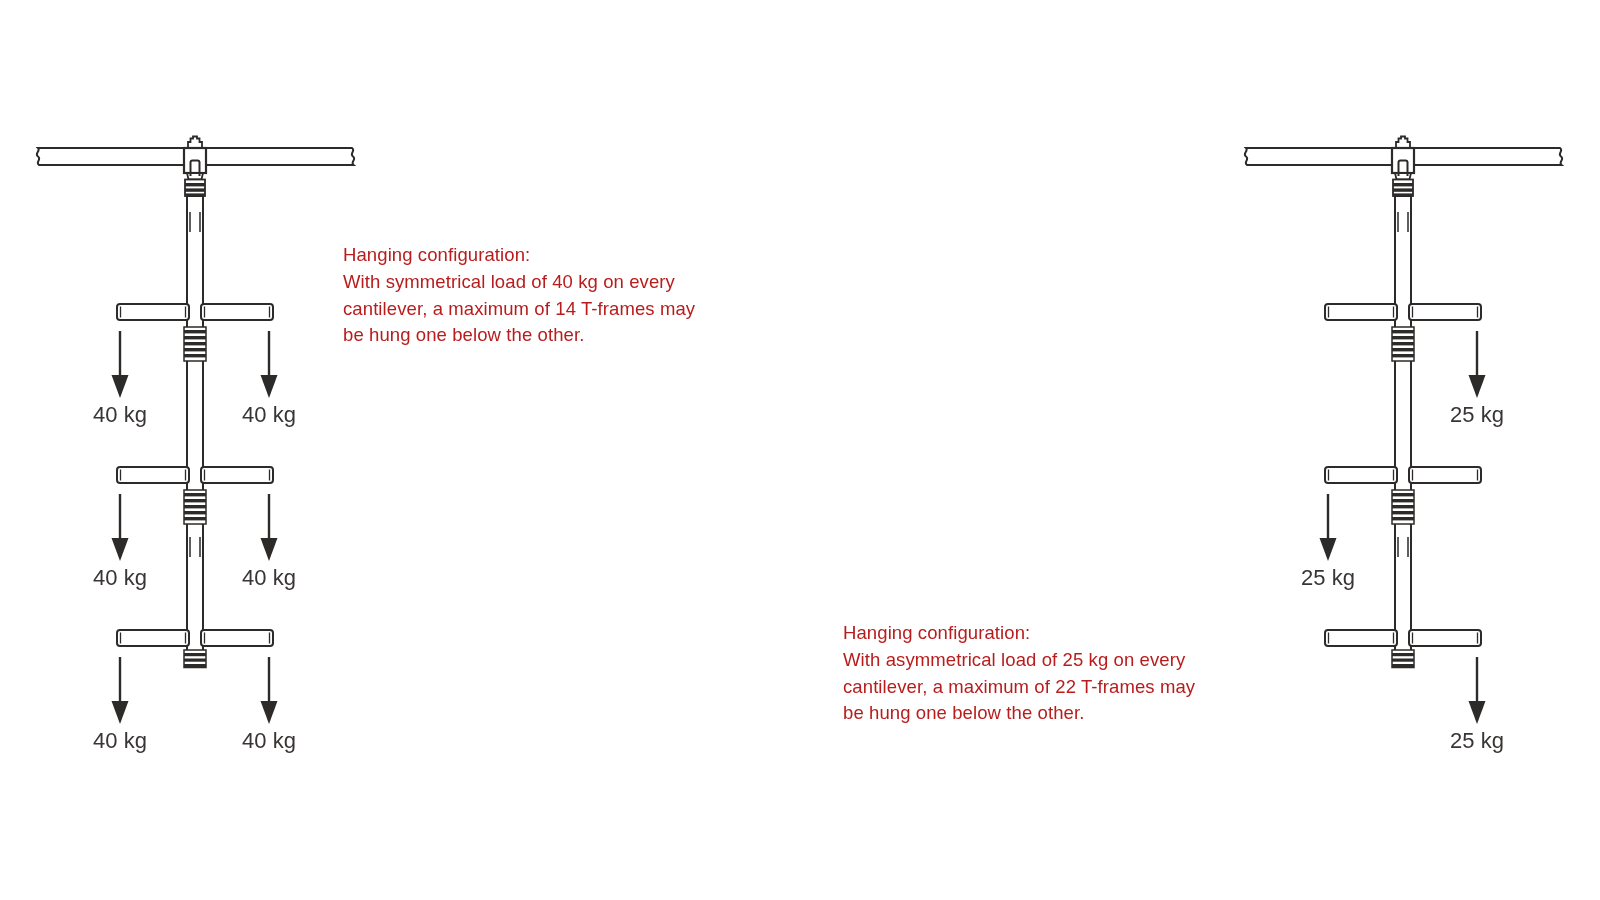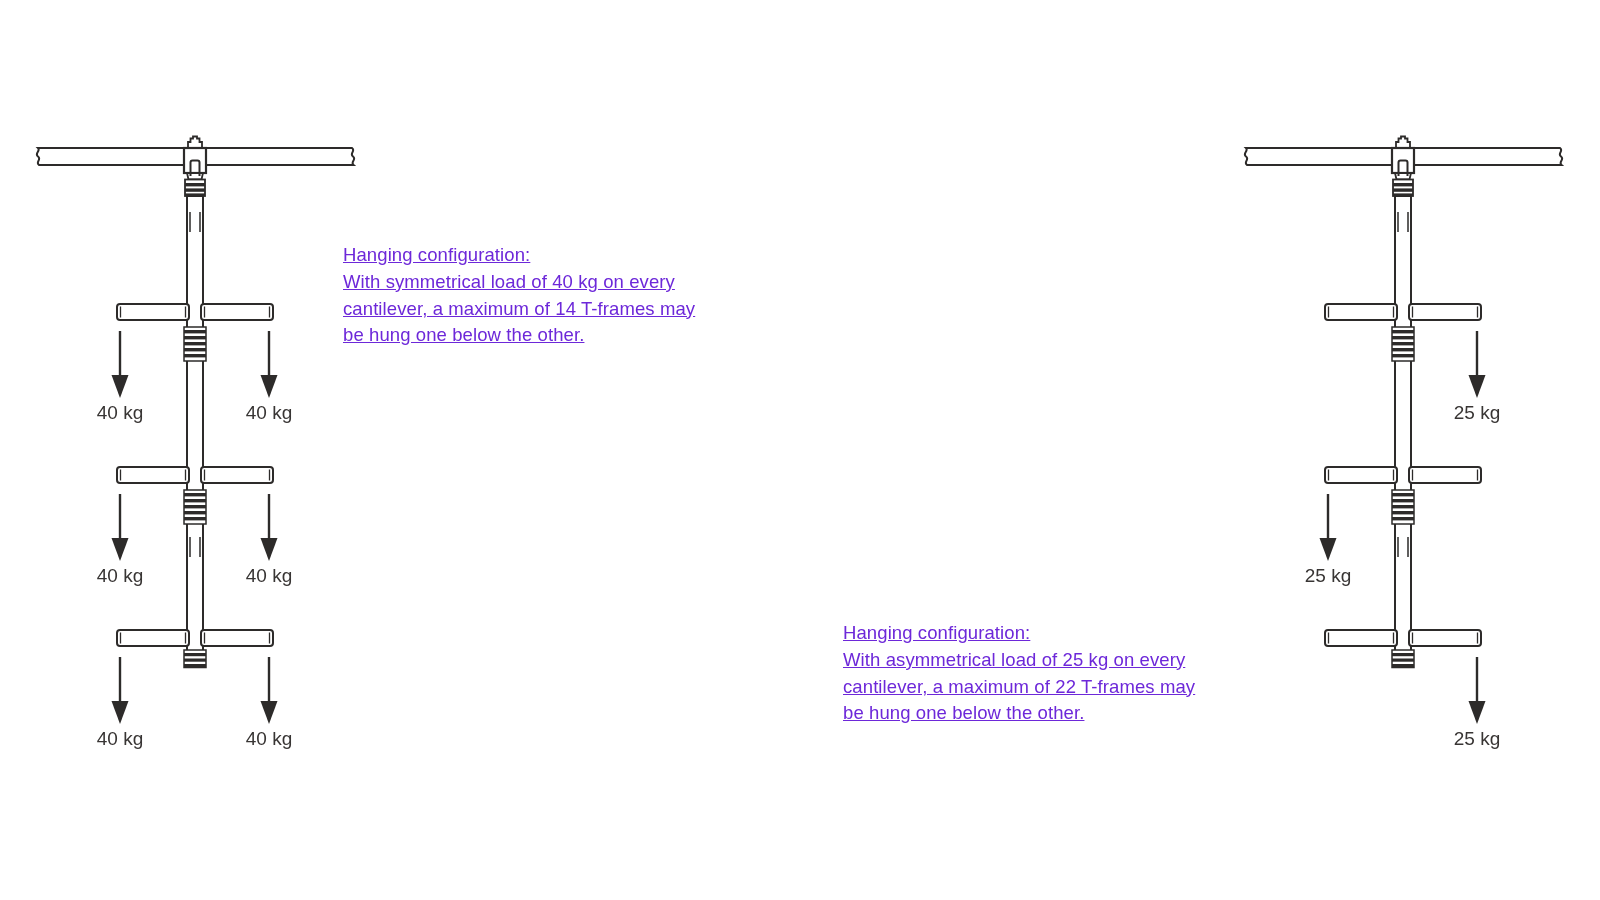--- a/index.html
+++ b/index.html
@@ -18,29 +18,28 @@
   }
   .ln   { fill: #ffffff; stroke: #2d2b2a; }
   .band { fill: #2d2b2a; stroke: none; }
   .nf   { fill: none;    stroke: #2d2b2a; }
   .solid{ fill: #2d2b2a; stroke: none; }
   .caption {
     position: absolute;
     font-size: 18.5px;
     line-height: 26.8px;
     letter-spacing: 0.1px;
-    color: #6d28d9;
+    color: #b91c1c;
     white-space: pre-line;
-    text-decoration: underline;
   }
   .load-label {
     position: absolute;
     width: 96px;
     text-align: center;
-    font-size: 19px;
+    font-size: 22px;
     color: #383534;
   }
 </style>
 </head>
 <body>
 
 <div class="stage">
 
   <svg class="drawing" viewBox="0 0 1600 900" xmlns="http://www.w3.org/2000/svg">
     <defs>

